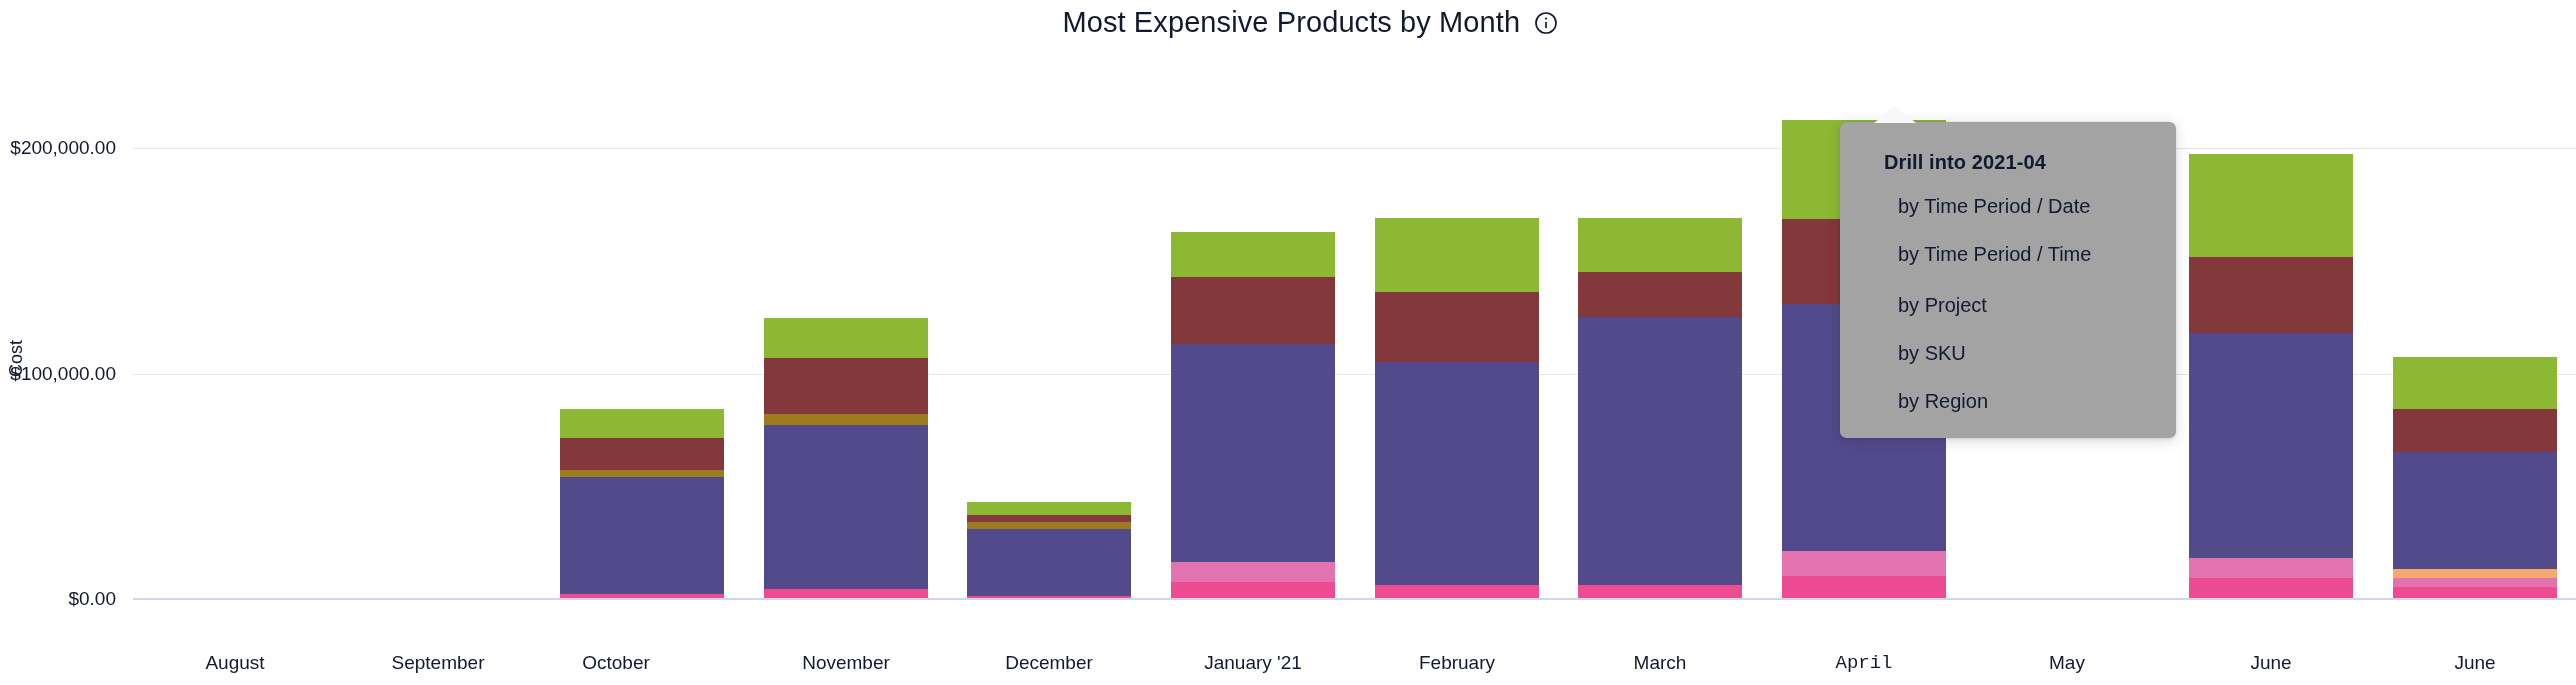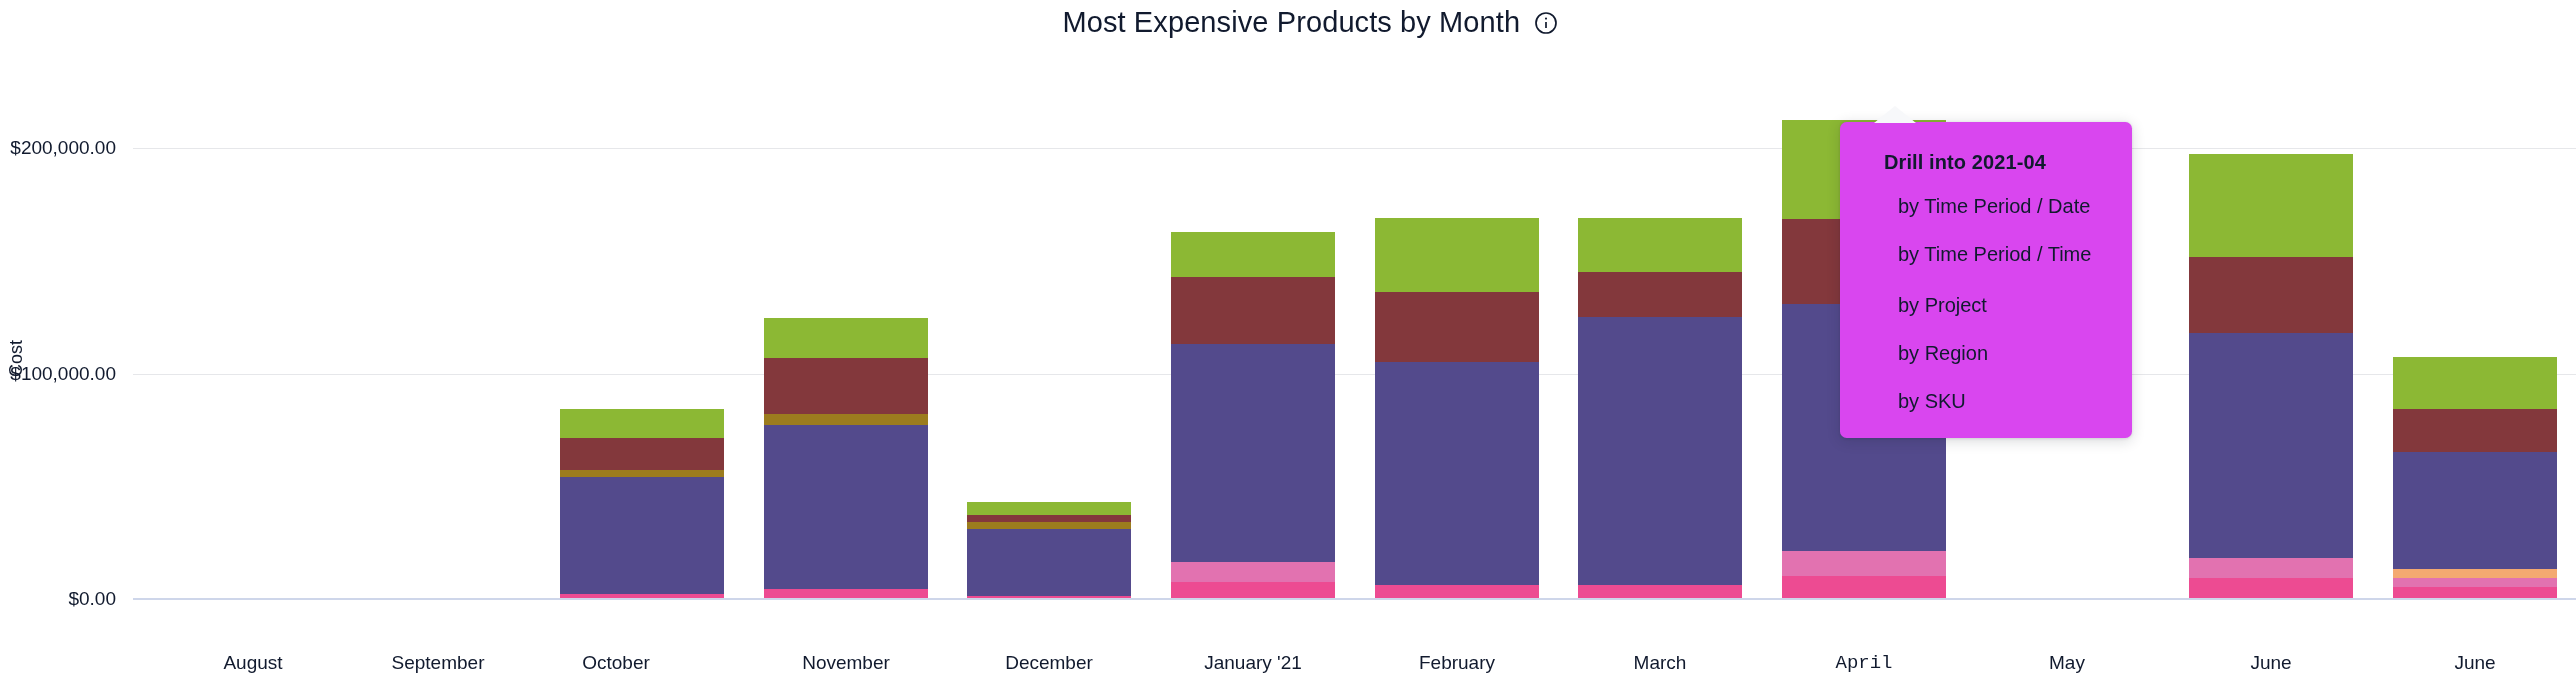--- a/index.html
+++ b/index.html
@@ -75,22 +75,22 @@
     position:absolute;top:0;
     font-size:19px;color:#111A2E;
     text-align:center;white-space:nowrap;
     transform:translateX(-50%);
   }
 
   
   .drill-menu{
     position:absolute;
     left:1840px;top:122px;
-    width:292px;
-    background:#d946ef;
+    width:336px;
+    background:#a3a3a3;
     border-radius:6.6px;
     box-shadow:0 2.8px 13.3px rgba(16,24,40,.16),0 0.9px 2.8px rgba(16,24,40,.10);
     padding:21px 0 13.3px 0;
     z-index:30;
   }
   .drill-menu:before{
     content:"";
     position:absolute;
     left:34px;top:-16px;
     width:0;height:0;
@@ -201,39 +201,39 @@
           <div class="seg" style="height: 9px; background: rgb(226, 114, 176);"></div>
           <div class="seg" style="height: 9px; background: rgb(244, 169, 113);"></div>
           <div class="seg" style="height: 117px; background: rgb(83, 74, 140);"></div>
           <div class="seg" style="height: 43px; background: rgb(131, 56, 60);"></div>
           <div class="seg" style="height: 52px; background: rgb(140, 184, 52);"></div>
         </div>
       </div>
   </div>
 
   <div class="x-labels" id="xlabels">
-      <div class="x-label" style="left: 102px; margin-left: 18px;">August</div>
+      <div class="x-label" style="left: 102px;">August</div>
       <div class="x-label" style="left: 305px;">September</div>
       <div class="x-label" style="left: 483px;">October</div>
       <div class="x-label" style="left: 713px;">November</div>
       <div class="x-label" style="left: 916px;">December</div>
       <div class="x-label" style="left: 1120px;">January '21</div>
       <div class="x-label" style="left: 1324px;">February</div>
       <div class="x-label" style="left: 1527px;">March</div>
       <div class="x-label" style="left: 1731px; font-family: Liberation Mono, monospace;">April</div>
       <div class="x-label" style="left: 1934px;">May</div>
       <div class="x-label" style="left: 2138px;">June</div>
       <div class="x-label" style="left: 2342px;">June</div>
     </div>
 
   <div class="drill-menu">
     <div class="menu-heading">Drill into 2021-04</div>
     <div class="menu-item">by Time Period / Date</div>
     <div class="menu-item">by Time Period / Time</div>
     <div class="menu-section">
       <div class="menu-item">by Project</div>
+      <div class="menu-item">by SKU</div>
       <div class="menu-item">by Region</div>
-      <div class="menu-item">by SKU</div>
     </div>
   </div>
 
 </div>
 
 
 </body></html>

